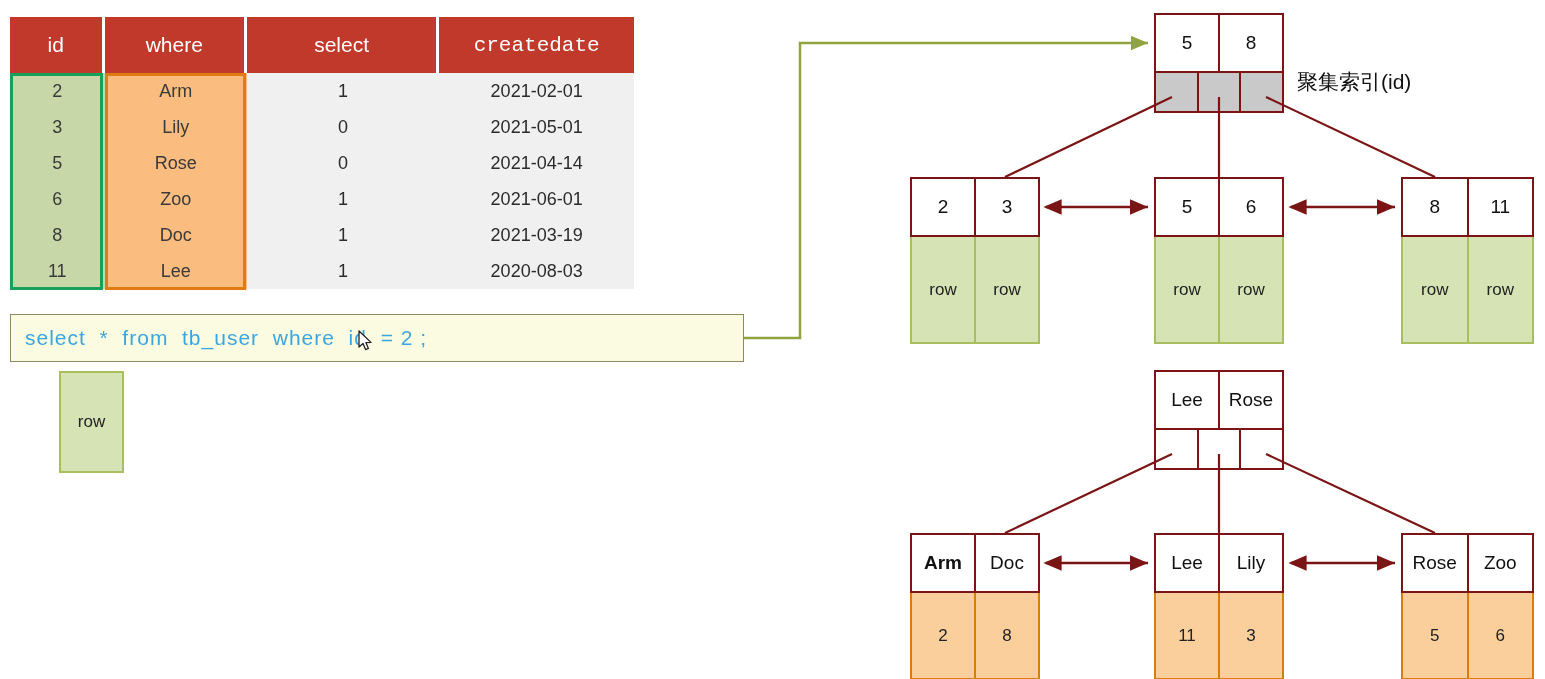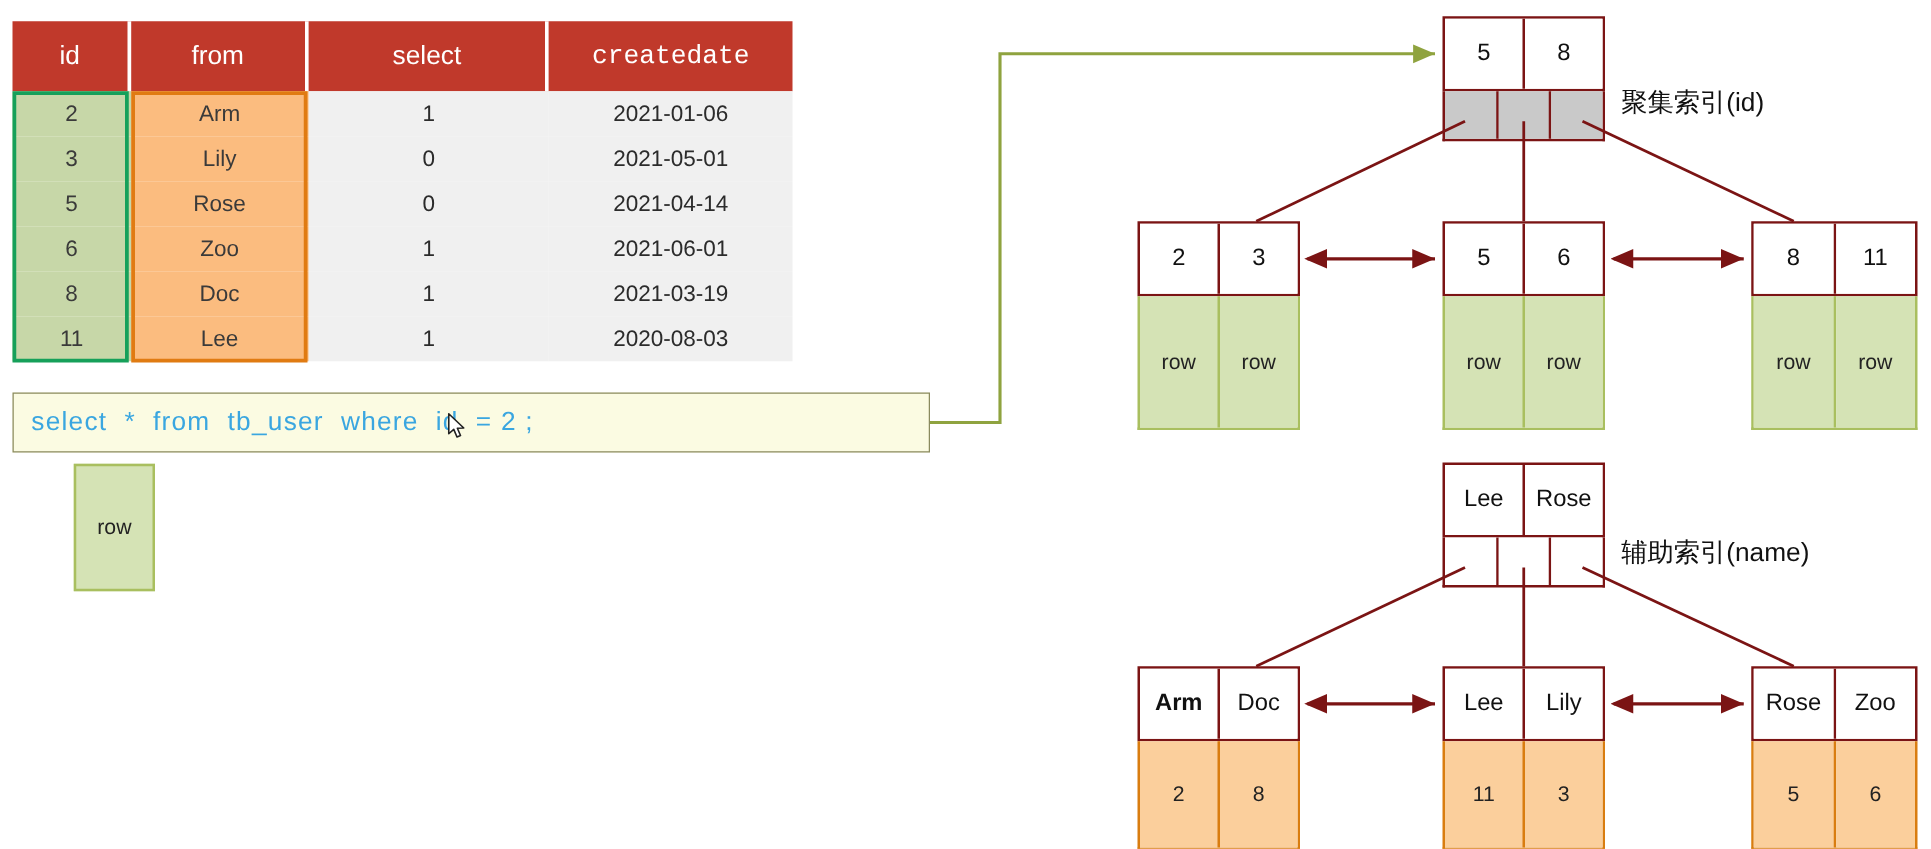--- a/index.html
+++ b/index.html
@@ -90,31 +90,31 @@
 </style>
 </head>
 <body>
 
 <div class="canvas">
 
   <table class="tbl">
     <thead>
       <tr>
         <th class="hd" style="width:93px">id</th>
-        <th class="hd" style="width:141px">from</th>
+        <th class="hd" style="width:141px">where</th>
         <th class="hd" style="width:192px">select</th>
         <th class="hd last" style="width:196px">createdate</th>
       </tr>
     </thead>
     <tbody>
       <tr>
         <td class="bodycell c-id">2</td>
         <td class="bodycell c-name">Arm</td>
         <td class="bodycell">1</td>
-        <td class="bodycell">2021-01-06</td>
+        <td class="bodycell">2021-02-01</td>
       </tr>
       <tr>
         <td class="bodycell c-id">3</td>
         <td class="bodycell c-name">Lily</td>
         <td class="bodycell">0</td>
         <td class="bodycell">2021-05-01</td>
       </tr>
       <tr>
         <td class="bodycell c-id">5</td>
         <td class="bodycell c-name">Rose</td>
@@ -203,21 +203,20 @@
     <div class="krow">
       <div class="kcell">Lee</div>
       <div class="kcell">Rose</div>
     </div>
     <div class="prow white">
       <div class="pcell"></div>
       <div class="pcell"></div>
       <div class="pcell"></div>
     </div>
   </div>
-  <div class="idxlabel" style="left:1297px;top:428px;">辅助索引(name)</div>
 
   <div class="node" style="left:910px;top:533px;width:130px;">
     <div class="krow">
       <div class="kcell bold">Arm</div>
       <div class="kcell">Doc</div>
     </div>
     <div class="drow orange" style="height:87px">
       <div class="dcell">2</div>
       <div class="dcell">8</div>
     </div>

